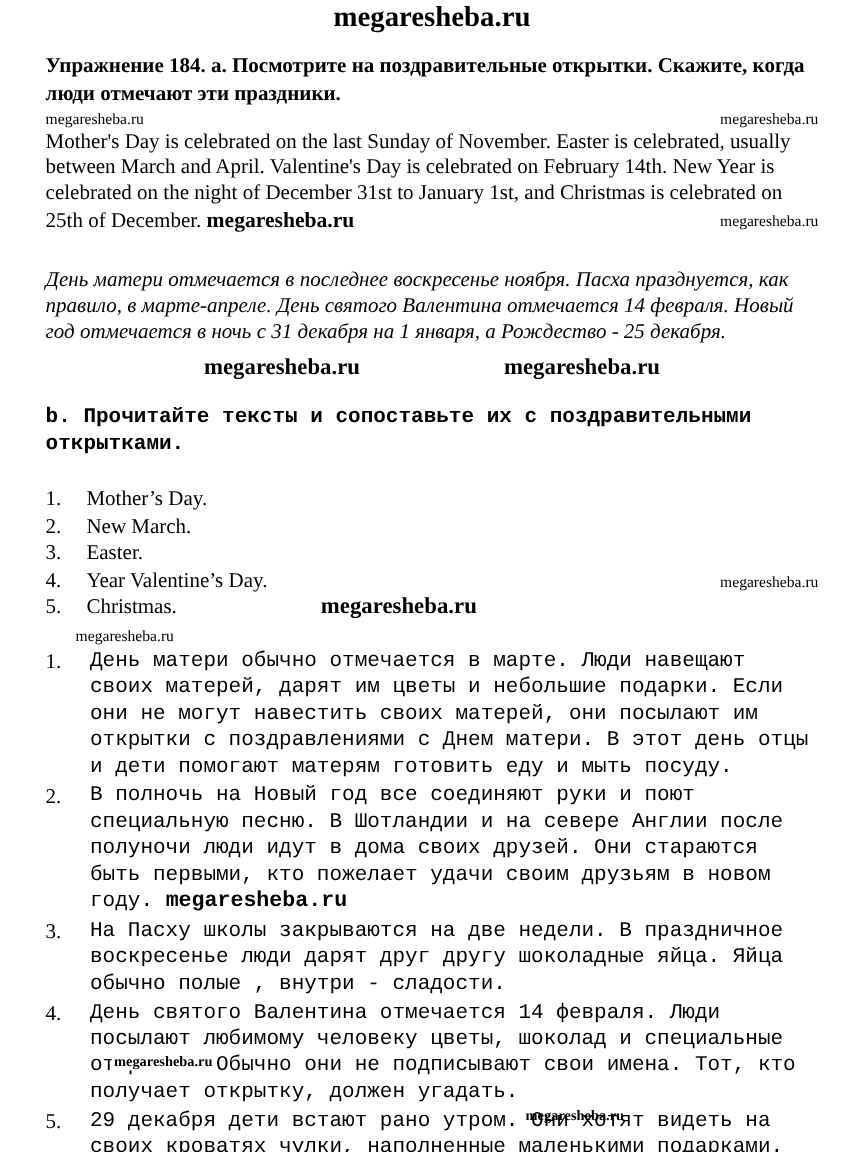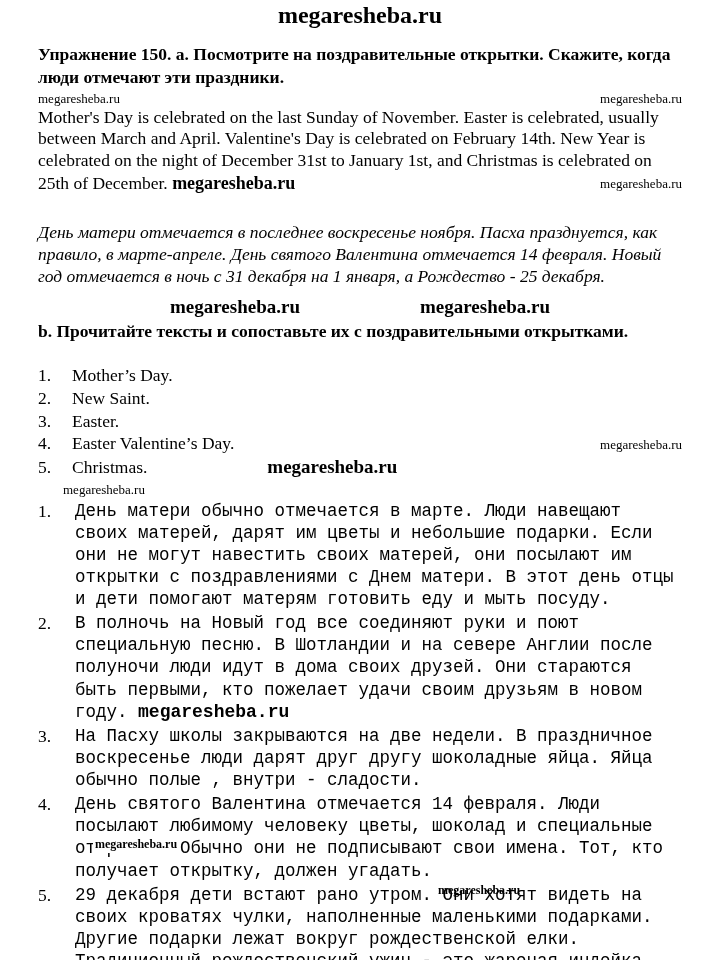--- a/index.html
+++ b/index.html
@@ -60,24 +60,25 @@
   }
   .wm-bold-row {
     display:flex;
     justify-content:center;
     gap:120px;
     margin-top:8px;
     font-weight:bold;
     font-size:19px;
   }
   .heading-b {
-    margin-top:2px;
+    margin-top:19px;
     font-size:17.5px;
     font-weight:bold;
     line-height:1.3;
+    font-family:Liberation Mono, monospace;
   }
   .holiday-list {
     margin-top:22px;
     font-size:17.5px;
     line-height:1.29;
   }
   .holiday-item { display:flex; align-items:baseline; }
   .holiday-item .num { width:34px; flex:0 0 34px; }
   .wm-after-christmas { margin-left:120px; font-size:19px; }
   .wm-left-block {
@@ -115,21 +116,21 @@
     margin-top:12px;
   }
 </style>
 </head>
 <body>
 
 <div class="page">
 
   <div class="wm-top">megaresheba.ru</div>
 
-  <h2 class="heading">Упражнение 150. а. Посмотрите на поздравительные открытки. Скажите, когда люди отмечают эти праздники.</h2>
+  <h2 class="heading">Упражнение 184. а. Посмотрите на поздравительные открытки. Скажите, когда люди отмечают эти праздники.</h2>
 
   <div class="wm-small-row">
     <span class="wm-small">megaresheba.ru</span>
     <span class="wm-small">megaresheba.ru</span>
   </div>
 
   <p class="en-par">
     <span>Mother's Day is celebrated on the last Sunday of November. Easter is celebrated, usually between March and April. Valentine's Day is celebrated on February 14th. New Year is celebrated on the night of December 31st to January 1st, and Christmas is celebrated on 25th of December.</span>
     <strong class="wm-inline">megaresheba.ru</strong>
     <span class="wm-side">megaresheba.ru</span>
@@ -144,29 +145,29 @@
 
   <h2 class="heading-b">b. Прочитайте тексты и сопоставьте их с поздравительными открытками.</h2>
 
   <div class="holiday-list">
     <div class="holiday-item">
       <span class="num">1.</span>
       <span>Mother’s Day.</span>
     </div>
     <div class="holiday-item">
       <span class="num">2.</span>
-      <span>New Saint.</span>
+      <span>New March.</span>
     </div>
     <div class="holiday-item">
       <span class="num">3.</span>
       <span>Easter.</span>
     </div>
     <div class="holiday-item">
       <span class="num">4.</span>
-      <span>Easter Valentine’s Day.</span>
+      <span>Year Valentine’s Day.</span>
       <span class="wm-small" style="margin-left:auto;">megaresheba.ru</span>
     </div>
     <div class="holiday-item">
       <span class="num">5.</span>
       <span>Christmas.</span>
       <strong class="wm-after-christmas">megaresheba.ru</strong>
     </div>
   </div>
 
   <div class="wm-left-block">megaresheba.ru</div>

